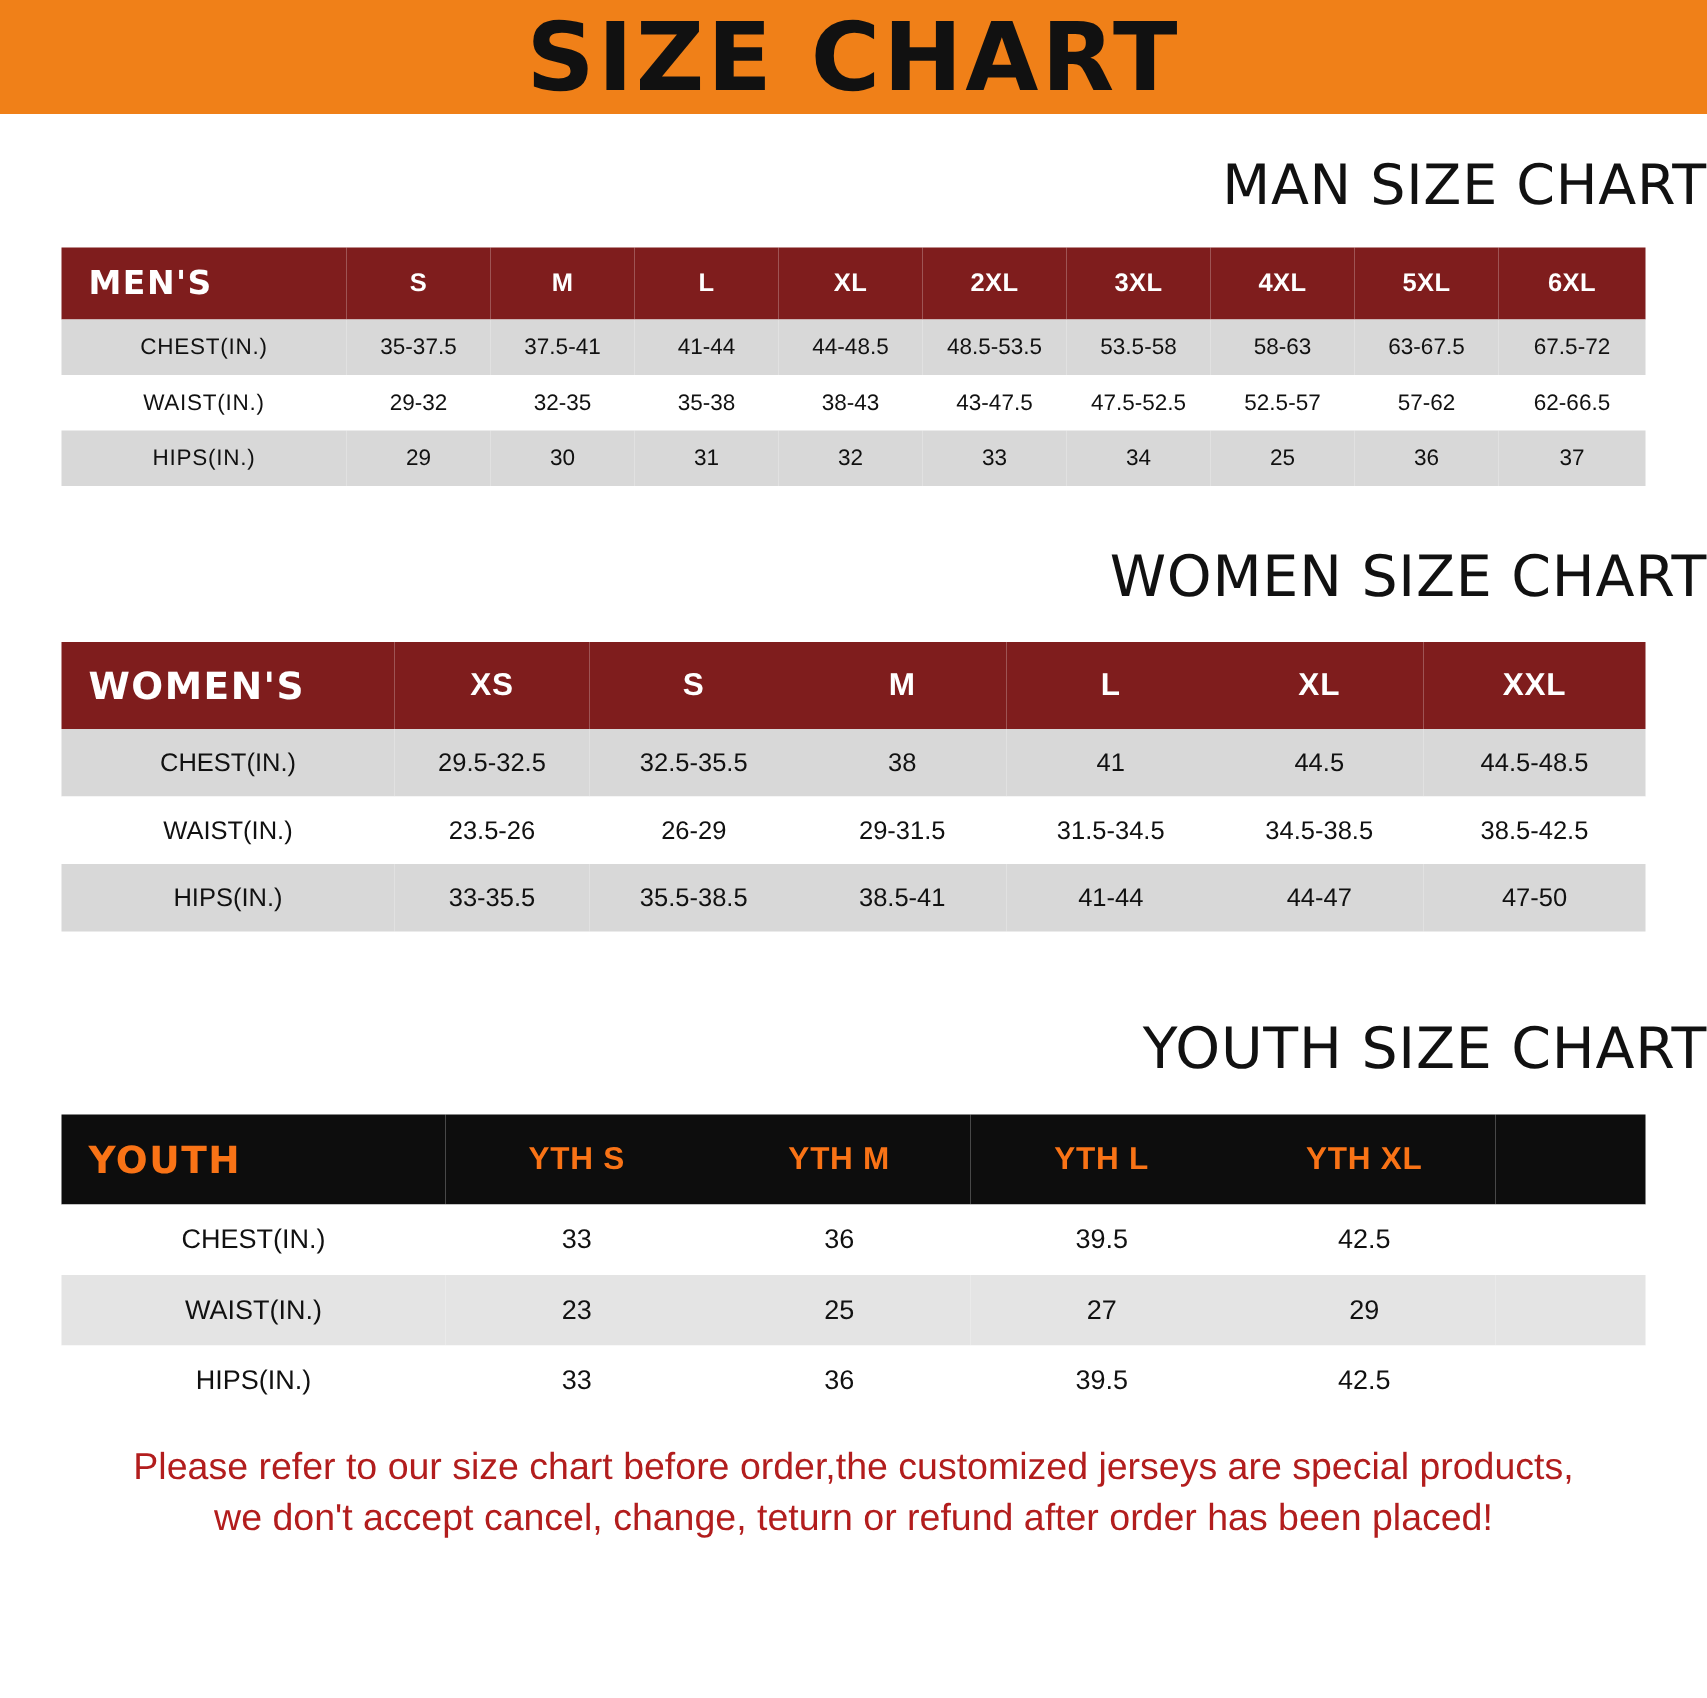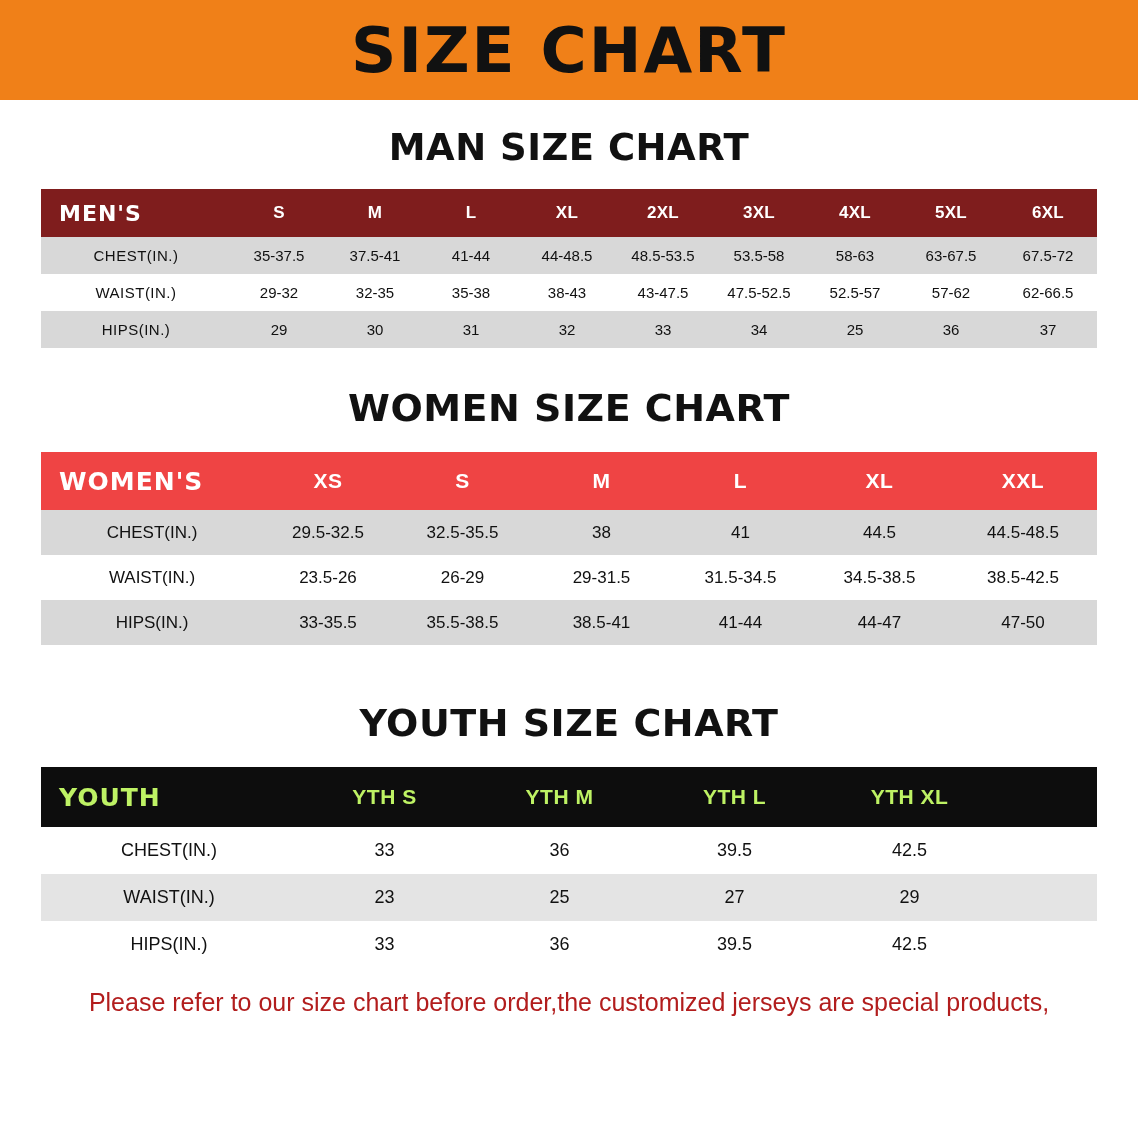--- a/index.html
+++ b/index.html
@@ -9,39 +9,39 @@
   body {
     width: 1138px;
     height: 1132px;
     background: #ffffff;
     font-family: "Liberation Sans", sans-serif;
     color: #111111;
     overflow: hidden;
   }
 
   .banner {
-    height: 100px;
+    height: 76px;
     background: #f08018;
     display: flex;
     align-items: center;
     justify-content: center;
   }
   .banner-title {
     font-family: "DejaVu Sans", sans-serif;
     font-weight: bold;
     font-size: 63px;
     letter-spacing: 2px;
     color: #111111;
     line-height: 1;
   }
 
   .section-title {
-    text-align: center;
-    font-family: "DejaVu Sans", sans-serif;
-    font-weight: bold;
+    text-align: right;
+    font-family: "DejaVu Sans", sans-serif;
+    font-weight: normal;
     color: #111111;
   }
   .title-man {
     font-size: 37px;
     margin-top: 26px;
     margin-bottom: 20px;
     letter-spacing: 0.5px;
   }
   .title-women {
     font-size: 38px;
@@ -89,21 +89,21 @@
   .tbl-men tbody td.rowhead {
     font-size: 15px;
     letter-spacing: 0.5px;
   }
   .tbl-men tbody tr.band-grey td { background: #d8d8d8; }
   .tbl-men tbody tr.band-white td { background: #ffffff; }
 
   
   .tbl-women { width: 1056px; }
   .tbl-women thead th {
-    background: #ef4444;
+    background: #7f1d1d;
     color: #ffffff;
     height: 56px;
     font-size: 21px;
     font-weight: bold;
     letter-spacing: 0.5px;
   }
   .tbl-women thead th.rowhead {
     text-align: left;
     padding-left: 18px;
     font-family: "DejaVu Sans", sans-serif;
@@ -116,21 +116,21 @@
     text-align: center;
     color: #111111;
   }
   .tbl-women tbody tr.band-grey td { background: #d8d8d8; }
   .tbl-women tbody tr.band-white td { background: #ffffff; }
 
   
   .tbl-youth { width: 1056px; }
   .tbl-youth thead th {
     background: #0d0d0d;
-    color: #bef264;
+    color: #f97316;
     height: 58px;
     font-size: 21px;
     font-weight: bold;
     letter-spacing: 0.5px;
   }
   .tbl-youth thead th.rowhead {
     text-align: left;
     padding-left: 18px;
     font-family: "DejaVu Sans", sans-serif;
     font-size: 25px;
@@ -331,13 +331,14 @@
       <td>36</td>
       <td>39.5</td>
       <td>42.5</td>
       <td></td>
     </tr>
   </tbody>
 </table>
 
 <div class="note">
   <div>Please refer to our size chart before order,the customized jerseys are special products,</div>
+  <div>we don't accept cancel, change, teturn or refund after order has been placed!</div>
 </div>
 
 </body></html>

